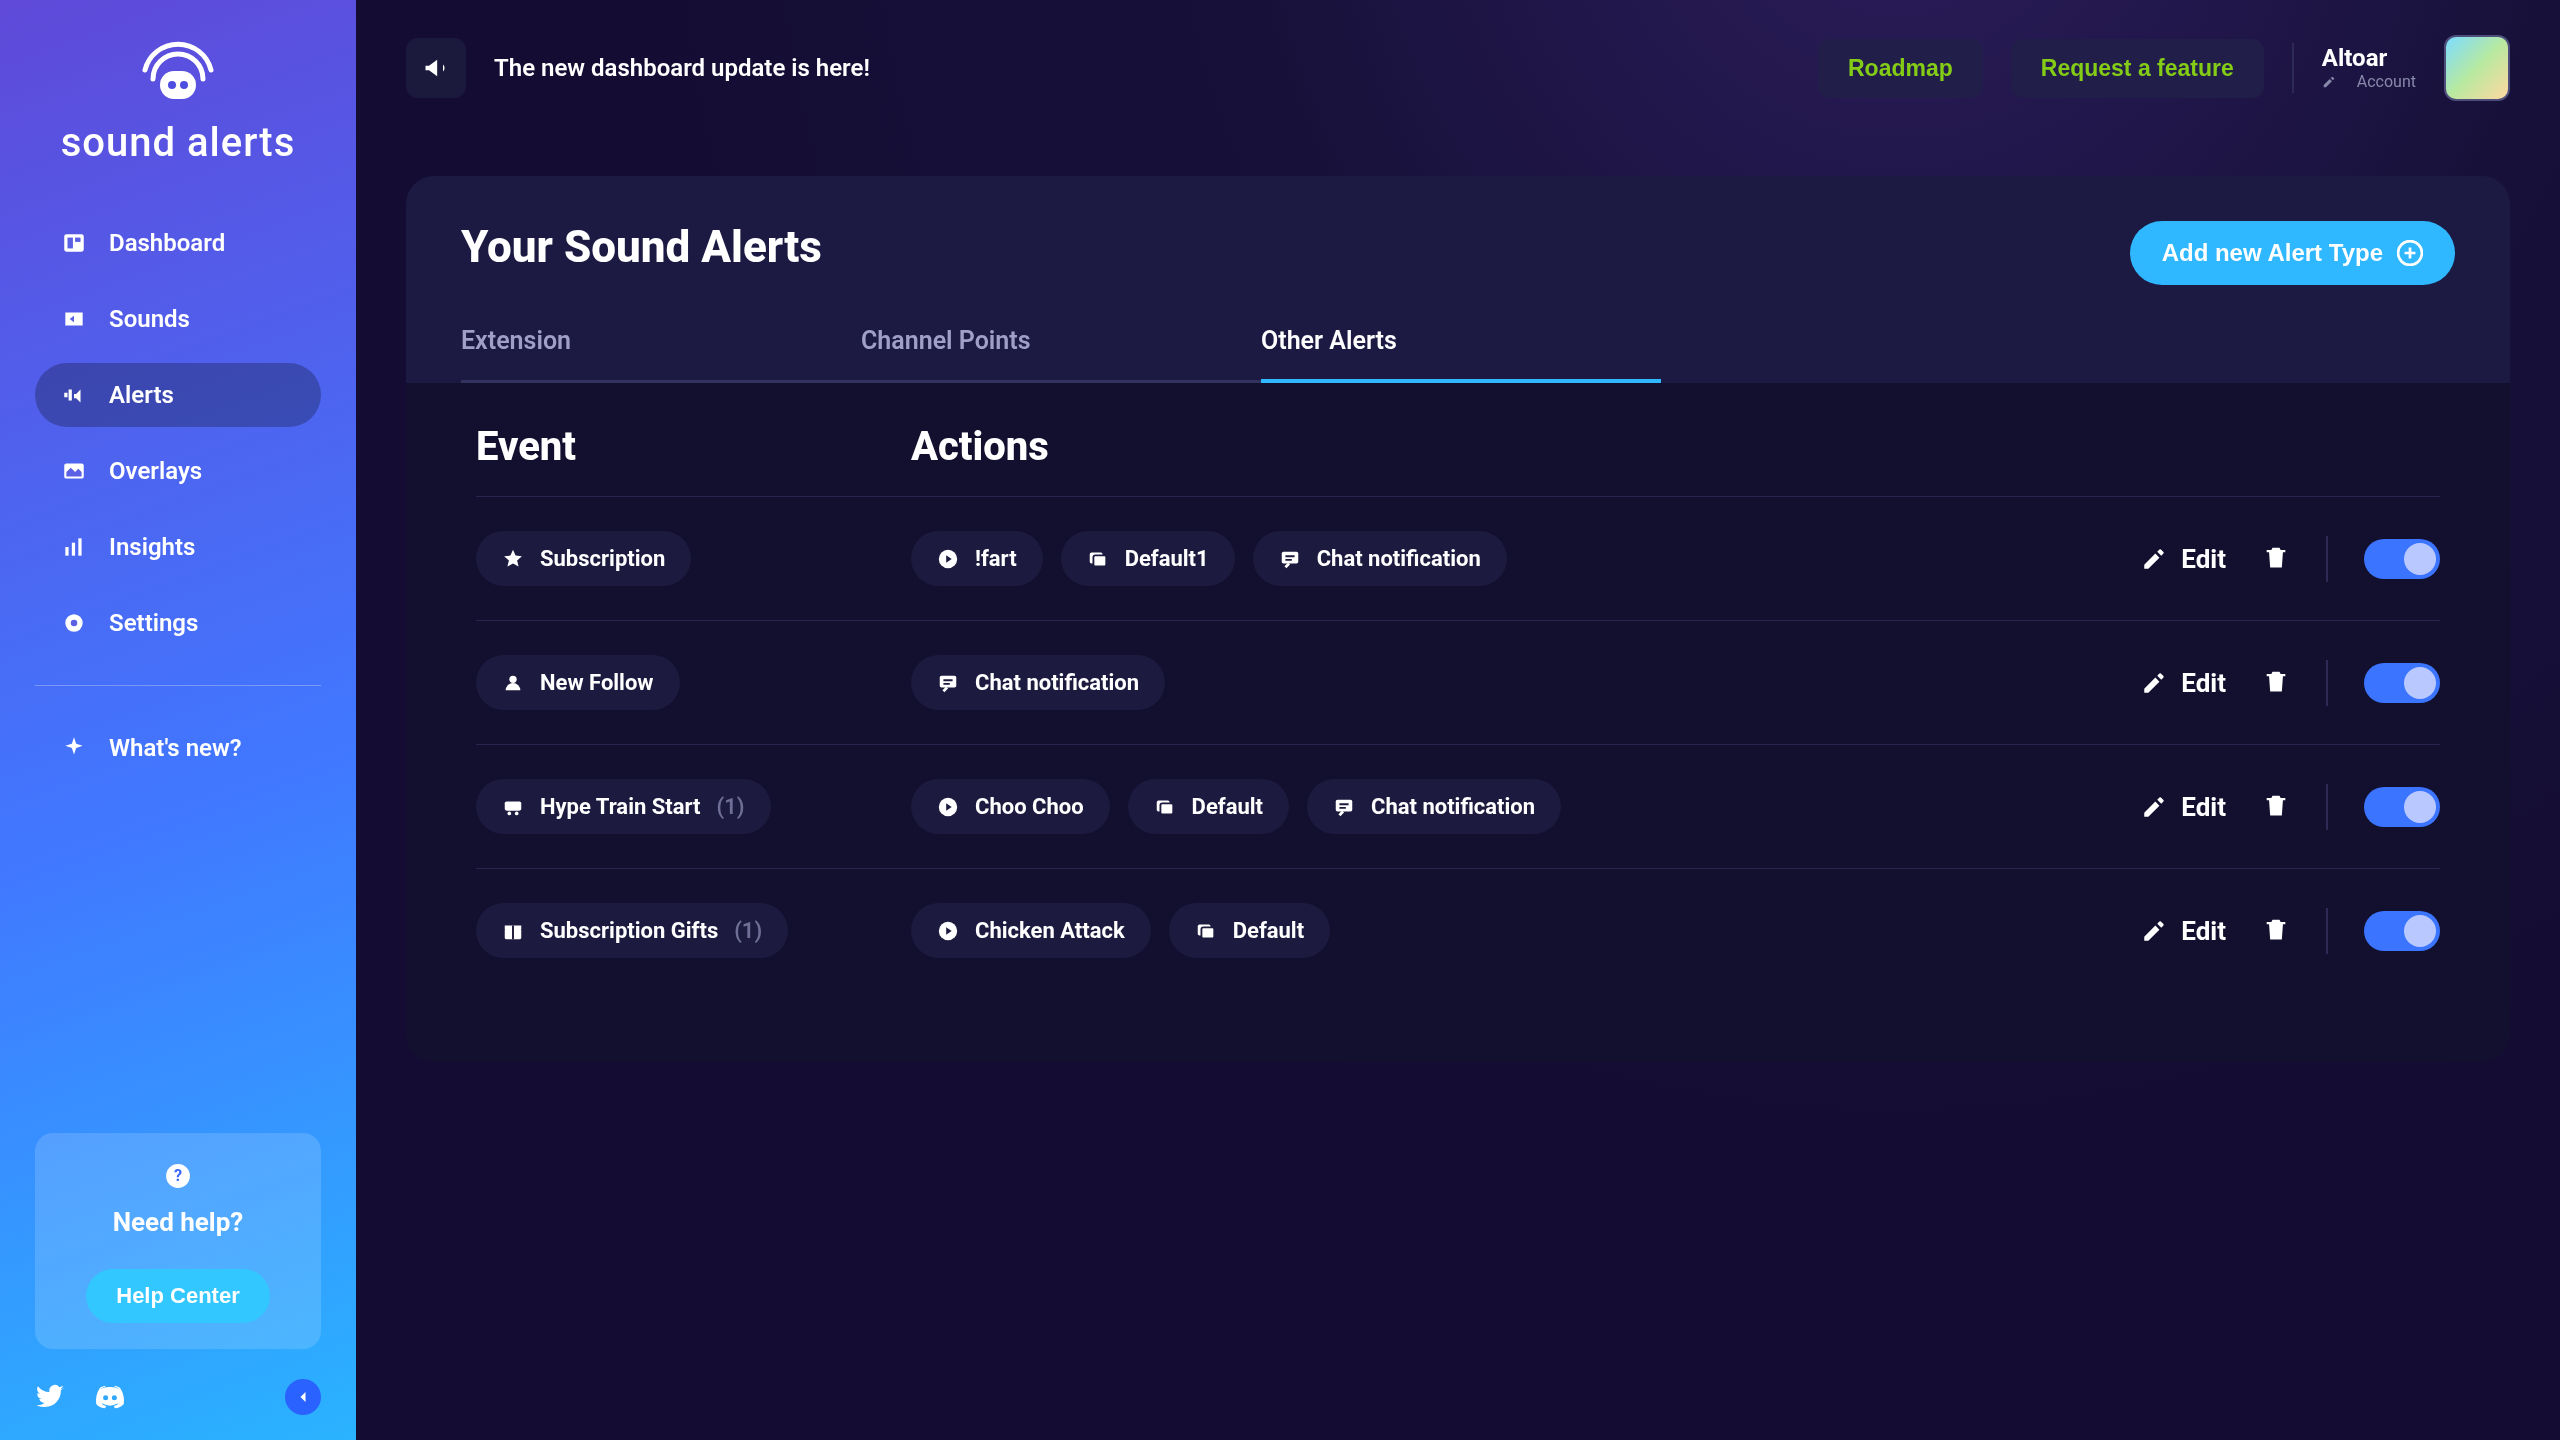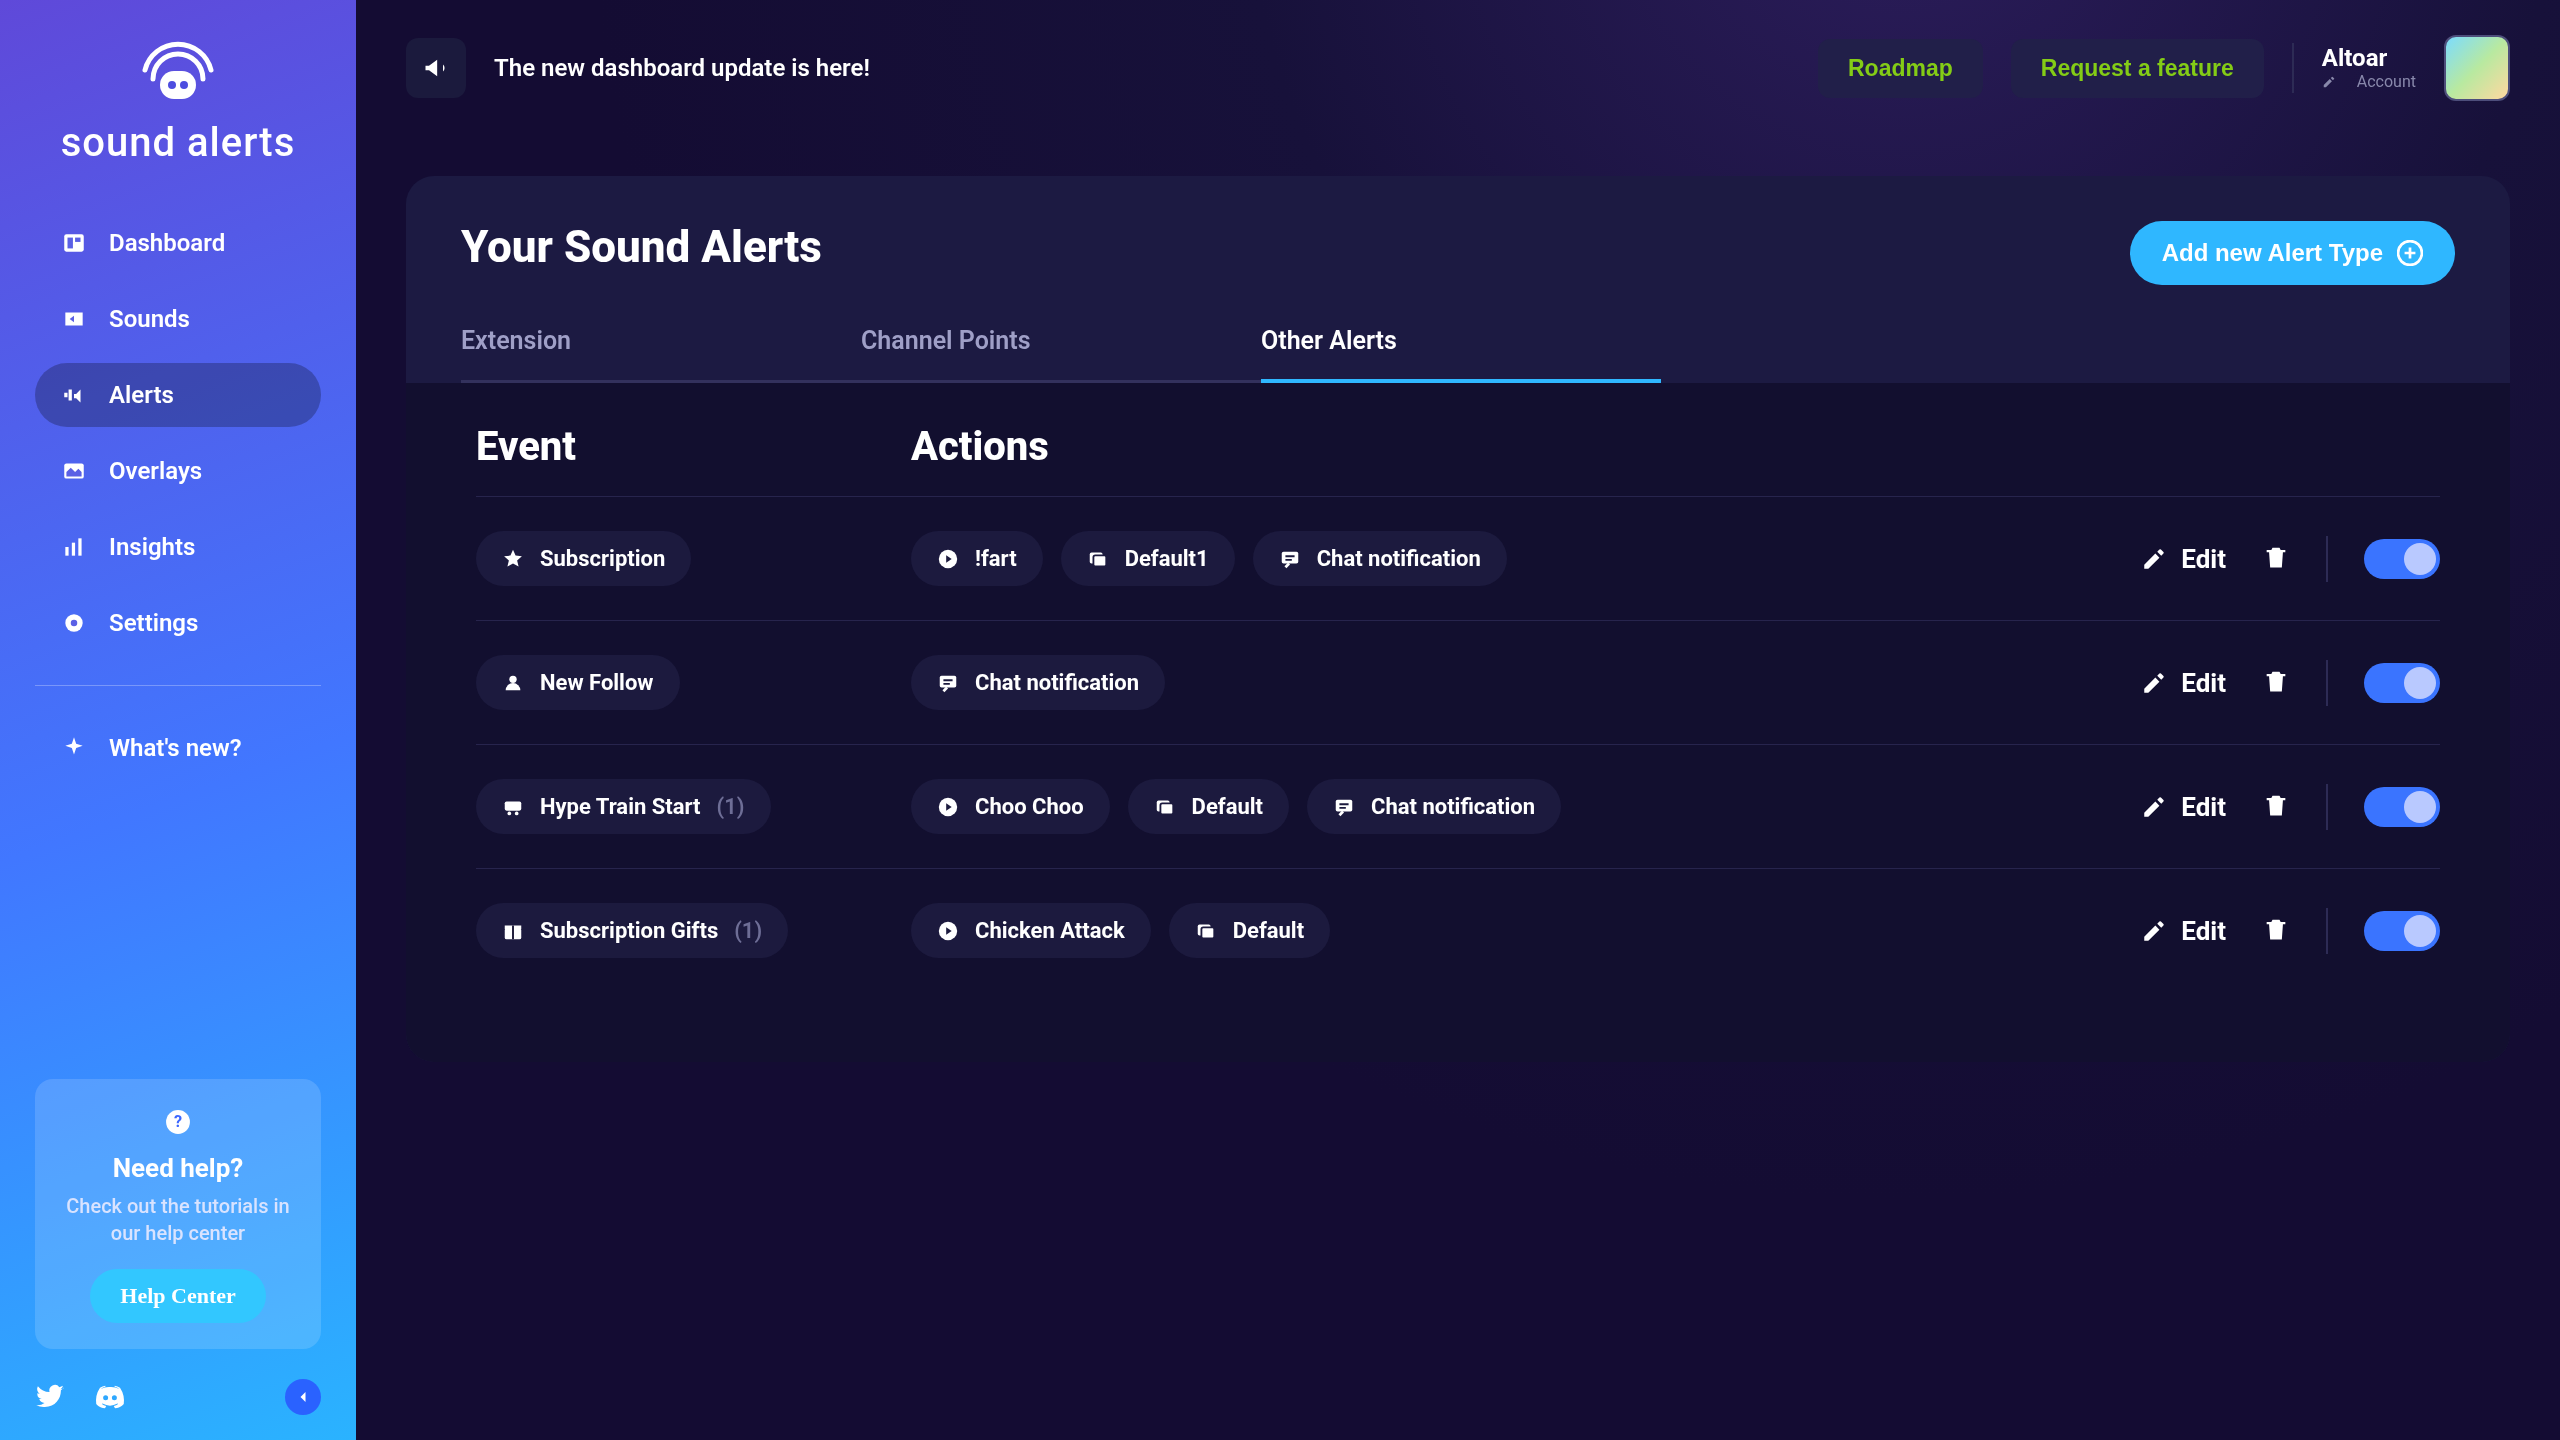--- a/index.html
+++ b/index.html
@@ -47,21 +47,21 @@
   border-radius:18px;
   padding:30px 24px 26px;
   text-align:center;
 }
 .help-box h3 { font-size:26px; margin:14px 0 10px; }
 .help-box p  { font-size:20px; color:#d9e3ff; font-weight:500; line-height:1.35;}
 .help-btn {
   margin-top:22px;
   background:#32c7ff; border:none; color:#fff;
   padding:14px 30px; border-radius:28px;
-  font-size:22px; font-weight:700; cursor:pointer;font-family:Liberation Serif, serif;
+  font-size:22px; font-weight:700; cursor:pointer;
 }
 .sidebar-footer {
   display:flex; align-items:center; gap:30px;
   margin-top:30px;
 }
 .sidebar-footer .collapse {
   margin-left:auto;
   width:36px; height:36px; border-radius:50%;
   background:#2a62ff; display:flex;align-items:center;justify-content:center;
   cursor:pointer;
@@ -266,21 +266,20 @@
   </nav>
 
   <div class="help-box">
     <span class="ic">
         <svg viewBox="0 0 24 24" fill="#fff">
           <circle cx="12" cy="12" r="11"></circle>
           <text x="12" y="17" text-anchor="middle" font-size="15" font-weight="700" fill="#3c67ff">?</text>
         </svg>
       </span>
     <h3>Need help?</h3>
-    <p>Check out the tutorials in our help center</p>
     <button class="help-btn">Help Center</button>
   </div>
 
   <div class="sidebar-footer">
     <span class="ic-lg">
         <svg viewBox="0 0 24 24" fill="#fff">
           <path d="M23 4.9c-.8.4-1.7.6-2.6.8A4.5 4.5 0 0 0 22.4 3c-.9.5-1.9.9-2.9 1.1A4.5 4.5 0 0 0 11.6 8a12.8 12.8 0 0 1-9.3-4.7 4.5 4.5 0 0 0 1.4 6A4.4 4.4 0 0 1 1.8 9v.1a4.5 4.5 0 0 0 3.6 4.4 4.5 4.5 0 0 1-2 .1 4.5 4.5 0 0 0 4.2 3.1A9 9 0 0 1 1 18.6 12.7 12.7 0 0 0 7.9 20c8.3 0 12.8-6.8 12.8-12.8v-.6c.9-.6 1.6-1.4 2.3-2.3"></path>
         </svg>
       </span>
     <span class="ic-lg">

